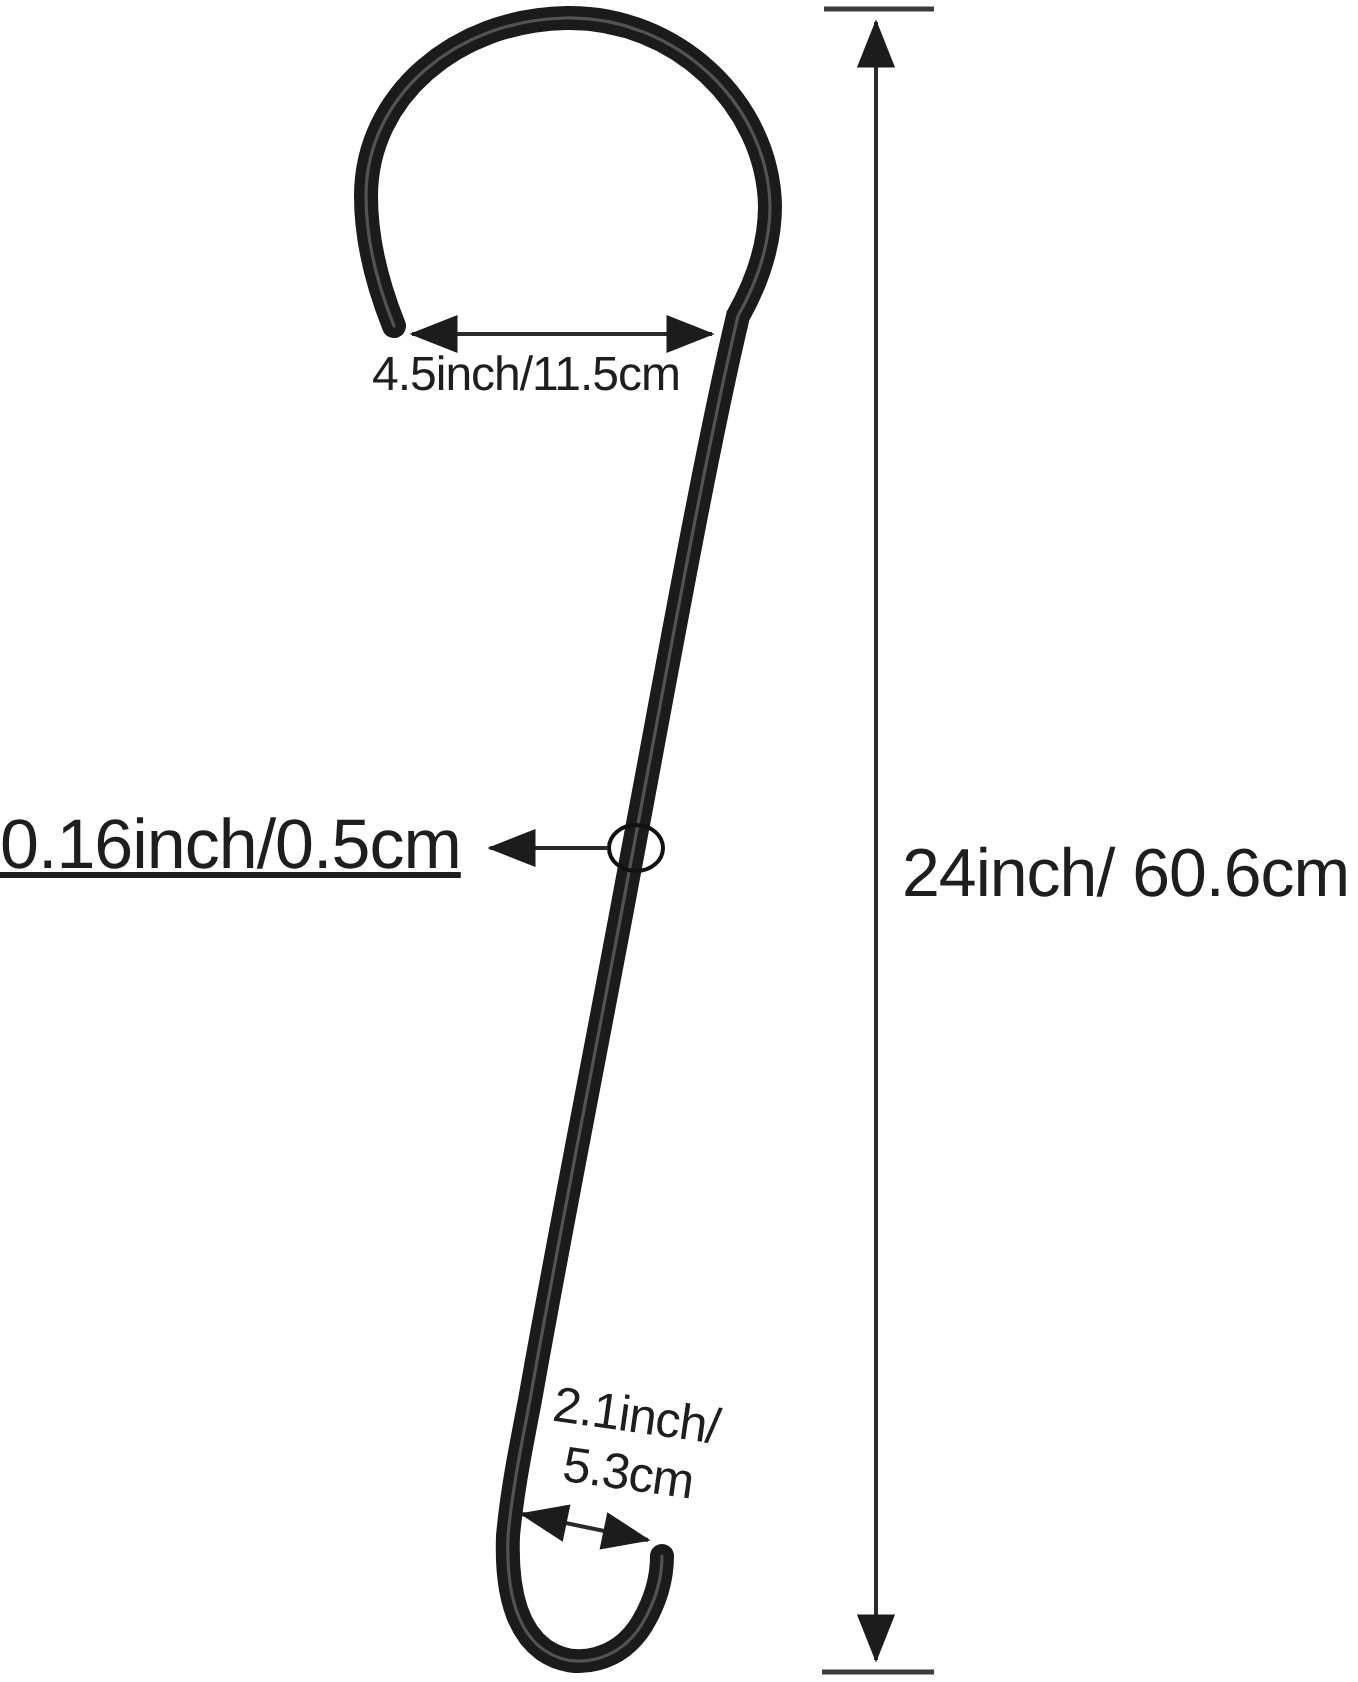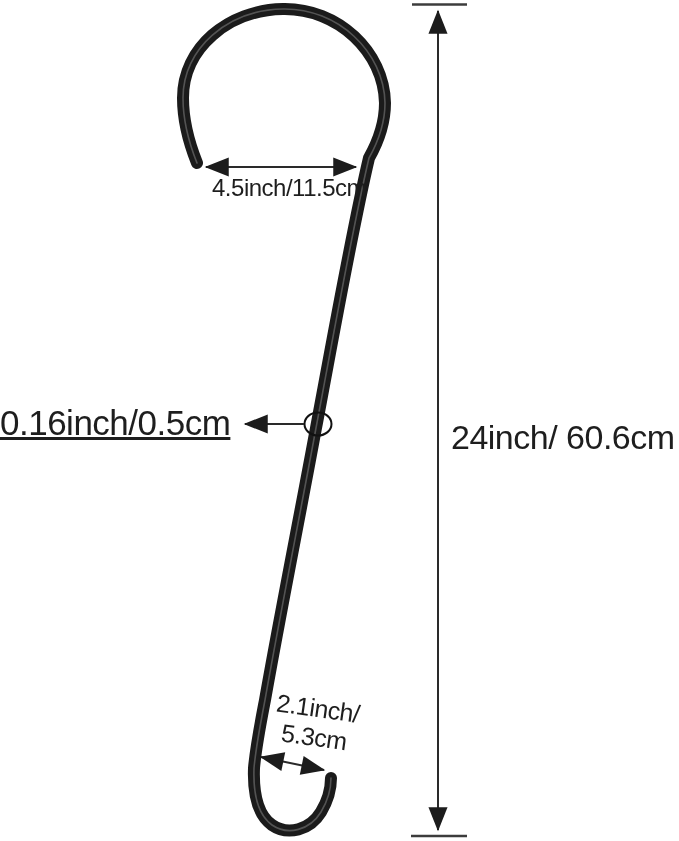--- a/index.html
+++ b/index.html
@@ -23,21 +23,21 @@
   .dim-label {
     position: absolute;
     color: #1e1e1e;
     white-space: nowrap;
     letter-spacing: -0.5px;
   }
   .label-top-width {
     left: 186px;
     top: 174px;
     width: 180px;
-    text-align: right;
+    text-align: left;
     font-size: 24px;
   }
   .label-thickness {
     left: 0px;
     top: 403px;
     font-size: 35px;
     text-decoration: underline;
   }
   .label-height {
     left: 451px;

